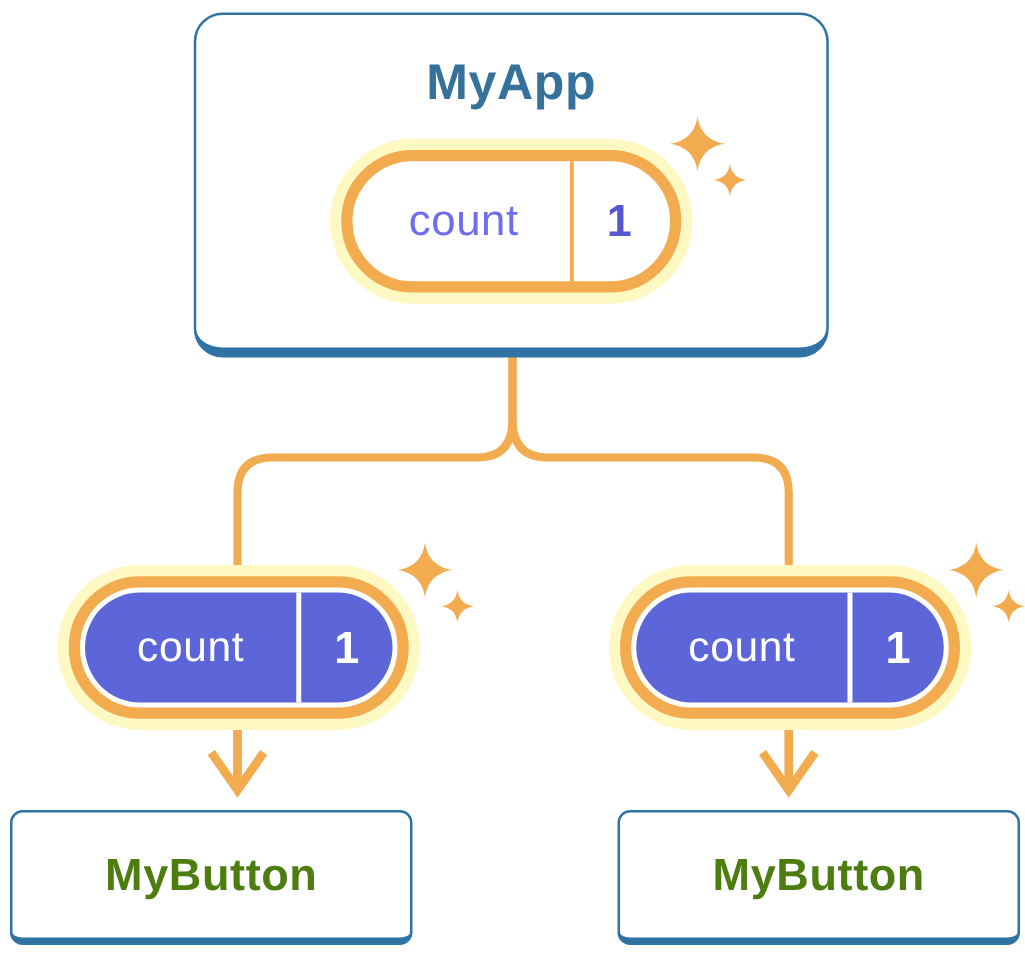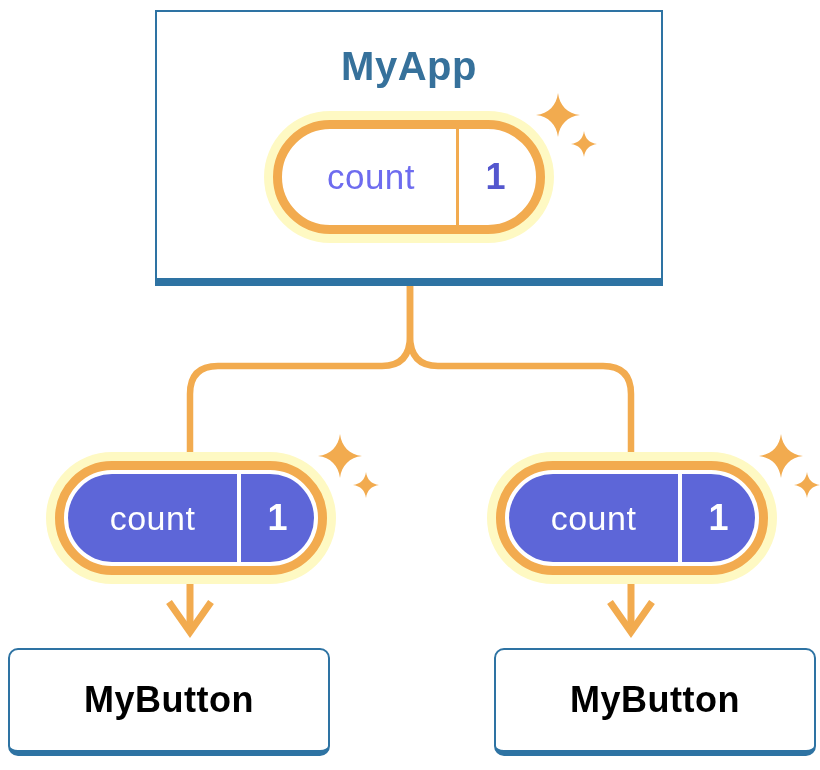--- a/index.html
+++ b/index.html
@@ -3,34 +3,34 @@
 <meta charset="utf-8">
 <style>
   html,body{margin:0;padding:0;background:#ffffff;}
   .canvas{
     position:relative;width:820px;height:770px;background:#ffffff;
     font-family:"Liberation Sans",sans-serif;overflow:hidden;
   }
   
   .card{
     position:absolute;background:#ffffff;box-sizing:border-box;
-    border:2.5px solid #2E73A3;border-radius:0;
+    border:2.5px solid #2E73A3;border-radius:23px;
   }
   .root-card{left:155px;top:10px;width:508px;height:276px;border-bottom-width:8px;}
   .child-card{
     top:648px;width:322px;height:108px;border-bottom-width:6.5px;border-radius:10px;
     display:flex;align-items:center;justify-content:center;
   }
   .child-card.left{left:8px;}
   .child-card.right{left:494px;}
   .root-title{
     position:absolute;top:32px;left:0;right:0;text-align:center;
     font-size:40px;font-weight:600;color:#36719B;letter-spacing:.5px;
   }
-  .card-label{font-size:36px;font-weight:600;color:#000000;letter-spacing:.5px;}
+  .card-label{font-size:36px;font-weight:600;color:#4d7c0f;letter-spacing:.5px;}
   
   .pill{
     position:absolute;width:290px;height:132px;box-sizing:border-box;
     background:#fef9c3;border-radius:999px;padding:9px;
   }
   .pill-root{left:calc(50% - 145px);top:99px;}
   .pill-left{left:46px;top:452px;}
   .pill-right{left:487px;top:452px;}
   .pill-ring{
     width:100%;height:100%;box-sizing:border-box;border-radius:999px;

